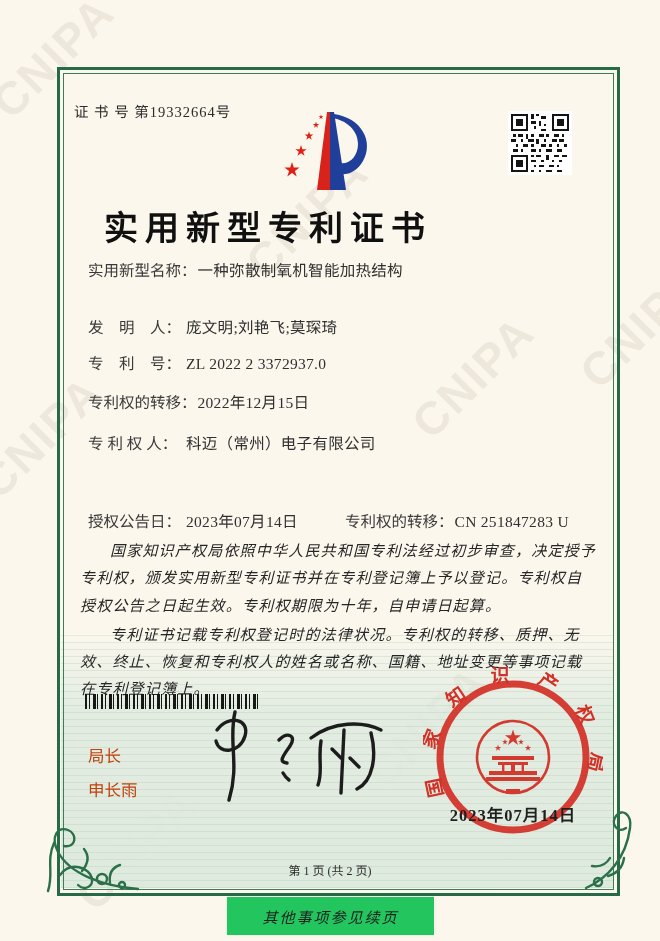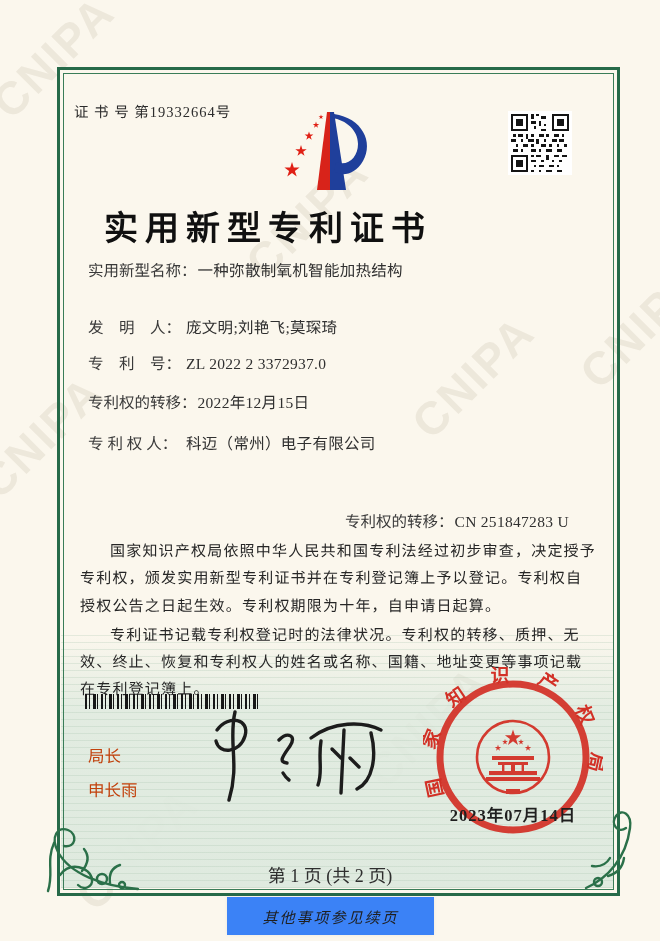--- a/index.html
+++ b/index.html
@@ -17,32 +17,32 @@
   .cert-no{position:absolute;left:74px;top:100px;font-size:14.5px;color:#2c2c2c;letter-spacing:1px;}
   .logo{position:absolute;left:278px;top:108px;width:100px;height:86px;}
   .qr{position:absolute;left:508px;top:111px;width:64px;height:64px;background:#fff;}
   .title{position:absolute;left:0;top:201px;width:536px;text-align:center;font-size:34px;
          font-weight:700;color:#101010;letter-spacing:7px;}
   .row{position:absolute;left:88px;font-size:15.5px;color:#353535;white-space:nowrap;}
   .row .lbl{display:inline-block;min-width:97px;color:#3a3a3a;}
   .row .val{margin-left:1px;letter-spacing:0.3px;color:#303030;}
   .pair2{position:absolute;left:257px;top:0;}
   .body-text{position:absolute;left:80px;top:538px;width:518px;font-size:15px;line-height:1.82;
-             color:#262626;letter-spacing:1.2px;}
+             color:#262626;font-style:italic;letter-spacing:1.2px;}
   .body-text p{margin:0 0 2px 0;text-indent:2em;}
   .barcode{position:absolute;left:85px;top:694px;width:175px;height:15px;
            background:repeating-linear-gradient(90deg,#161616 0 2px,rgba(0,0,0,0) 2px 4px,
              #161616 4px 5px,rgba(0,0,0,0) 5px 8px,#161616 8px 11px,rgba(0,0,0,0) 11px 12px,
              #161616 12px 13px,rgba(0,0,0,0) 13px 16px);}
   .signer{position:absolute;left:88px;top:739px;font-family:"Liberation Sans","DejaVu Sans",sans-serif;
           font-size:16.5px;color:#c2410c;line-height:34px;}
   .signature{position:absolute;left:183px;top:696px;width:218px;height:112px;}
   .seal{position:absolute;left:423px;top:667px;width:180px;height:180px;opacity:0.95;}
-  .page-num{position:absolute;left:0;top:861px;width:660px;text-align:center;font-size:18px;color:#2e2e2e;}
-  .cont-box{position:absolute;left:227px;top:897px;width:207px;height:38px;background:#3b82f6;
+  .page-num{position:absolute;left:0;top:861px;width:660px;text-align:center;font-size:12px;color:#2e2e2e;}
+  .cont-box{position:absolute;left:227px;top:897px;width:207px;height:38px;background:#22c55e;
             box-shadow:0 0 4px rgba(0,0,0,0.06);display:flex;align-items:center;justify-content:center;}
   .cont-box span{font-size:15px;font-style:italic;color:#1f1f1f;letter-spacing:2px;}
   .ornament{position:absolute;}
 </style>
 </head>
 <body>
 
 <div class="page">
 
   <div class="wm" style="left:-22px;top:30px">CNIPA</div>
@@ -104,20 +104,23 @@
   <div class="row" style="top:351px">
     <span class="lbl">专　利　号：</span><span class="val">ZL 2022 2 3372937.0</span>
   </div>
   <div class="row" style="top:390px">
     <span class="lbl">专利权的转移：</span><span class="val">2022年12月15日</span>
   </div>
   <div class="row" style="top:431px">
     <span class="lbl">专 利 权 人：</span><span class="val">科迈（常州）电子有限公司</span>
   </div>
   <div class="row" style="top:509px">
+    <span>
+      <span class="lbl">授权公告日：</span><span class="val">2023年07月14日</span>
+    </span>
     <span class="pair2">
       <span class="lbl">专利权的转移：</span><span class="val">CN 251847283 U</span>
     </span>
   </div>
 
   <div class="body-text">
     <p>国家知识产权局依照中华人民共和国专利法经过初步审查，决定授予专利权，颁发实用新型专利证书并在专利登记簿上予以登记。专利权自授权公告之日起生效。专利权期限为十年，自申请日起算。</p>
     <p>专利证书记载专利权登记时的法律状况。专利权的转移、质押、无效、终止、恢复和专利权人的姓名或名称、国籍、地址变更等事项记载在专利登记簿上。</p>
   </div>
 

